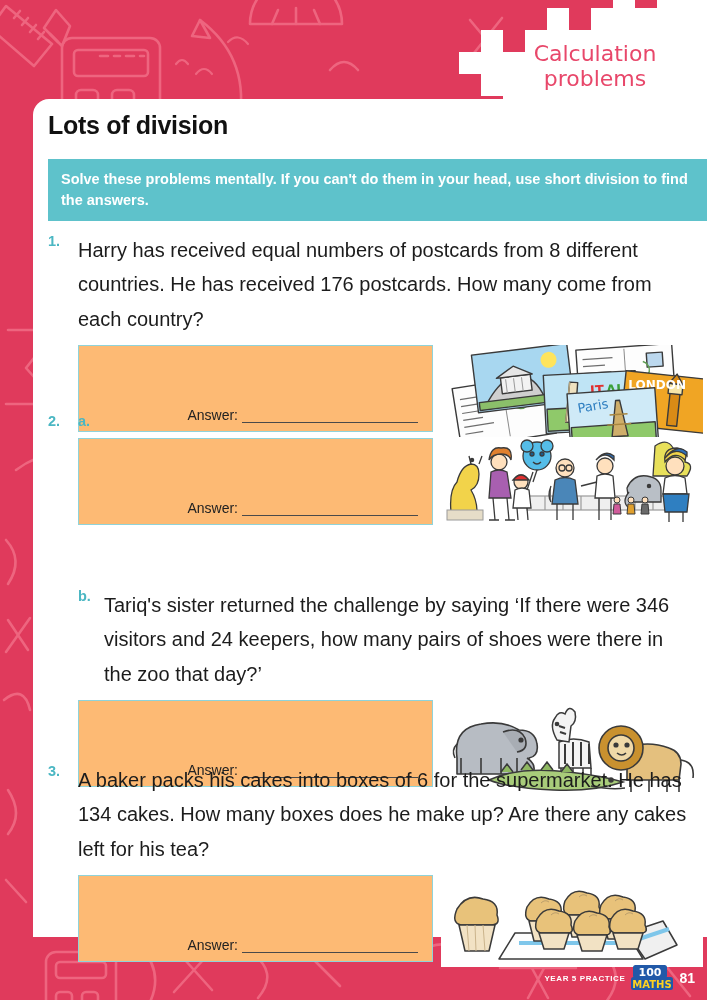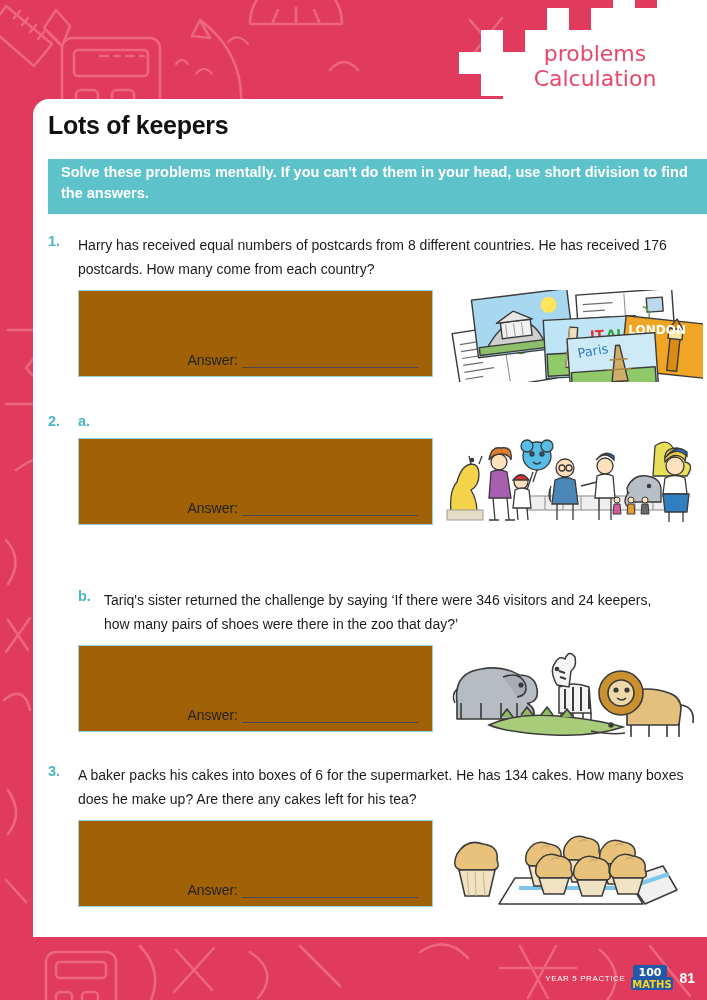--- a/index.html
+++ b/index.html
@@ -23,58 +23,58 @@
     position:absolute;left:33px;top:99px;width:674px;height:838px;
     background:#ffffff;border-top-left-radius:16px;z-index:2;
   }
   #page-title{
     position:absolute;left:15px;top:12px;
     font-size:25px;font-weight:bold;color:#111;letter-spacing:-0.3px;
   }
   #instruction-band{
     position:absolute;left:15px;top:60px;width:659px;
     background:#5ec2cb;color:#fff;font-weight:bold;font-size:14.5px;
-    line-height:1.42;padding:3px 12px 11px 13px;box-sizing:border-box;
+    line-height:1.42;padding:10px 12px 11px 13px;box-sizing:border-box;
   }
   
   .qblock{position:absolute;left:0;width:674px;}
   .qrow{display:flex;align-items:flex-start;}
   .qnum{
     color:#4bb7c3;font-weight:bold;font-size:14.5px;
     width:30px;flex:0 0 30px;padding-left:15px;box-sizing:content-box;
   }
   .qletter{
     color:#4bb7c3;font-weight:bold;font-size:14.5px;
     width:26px;flex:0 0 26px;
   }
-  .qtext{font-size:14px;color:#1c1c1c;line-height:1.72;}
+  .qtext{font-size:20px;color:#1c1c1c;line-height:1.72;}
   .qtext.wide{width:610px;}
   .qtext.narrow{width:575px;}
   
   .answer-row{display:flex;align-items:flex-start;}
   .answer-box{
-    border:1.4px solid #8fd3d9;background:#a16207;box-sizing:border-box;
+    border:1.4px solid #8fd3d9;background:#fdba74;box-sizing:border-box;
     position:relative;
   }
   .answer-label{
     position:absolute;bottom:8px;left:0;right:14px;
     display:flex;justify-content:flex-end;align-items:flex-end;gap:4px;
     font-size:14px;color:#222;
   }
   .answer-line{
     display:inline-block;width:176px;border-bottom:1.1px solid #4a4a4a;height:13px;
   }
   .illus{position:relative;}
   
   #footer{
     position:absolute;right:12px;bottom:9px;z-index:3;
     display:flex;align-items:center;gap:6px;
   }
   #footer-label{
-    color:#ffffff;font-size:8px;font-weight:normal;letter-spacing:0.6px;
+    color:#ffffff;font-size:8px;font-weight:bold;letter-spacing:0.6px;
   }
   #logo{
     width:42px;height:26px;position:relative;display:block;
   }
   #page-number{color:#ffffff;font-size:14px;font-weight:bold;}
 </style>
 </head>
 <body>
 
 <svg id="bg" viewBox="0 0 707 1000">
@@ -157,27 +157,27 @@
       L96,30 L96,52 L118,52
       L118,30 L140,30 L140,8
       L162,8 L162,30 L184,30
       L184,8 L206,8 L206,-14
       L228,-14 L228,8 L250,8
       L250,-14 L300,-14 Z"></path>
     <circle cx="196" cy="58" r="0" fill="#ffffff"></circle>
   </svg>
 </div>
 <div id="gear-title">
+  <span>Calculation</span>
   <span>problems</span>
-  <span>Calculation</span>
 </div>
 
 <div id="card">
 
-  <div id="page-title">Lots of keepers</div>
+  <div id="page-title">Lots of division</div>
 
   <div id="instruction-band">Solve these problems mentally. If you can't do them in your head, use short division to find the answers.</div>
 
   <div class="qblock" style="top:134px;">
     <div class="qrow">
       <div class="qnum">1.</div>
       <div class="qtext wide">Harry has received equal numbers of postcards from 8 different countries. He has received 176 postcards. How many come from each country?</div>
     </div>
     <div class="answer-row" style="margin-top:9px;padding-left:45px;">
       <div class="answer-box" style="width:355px;height:87px;">

